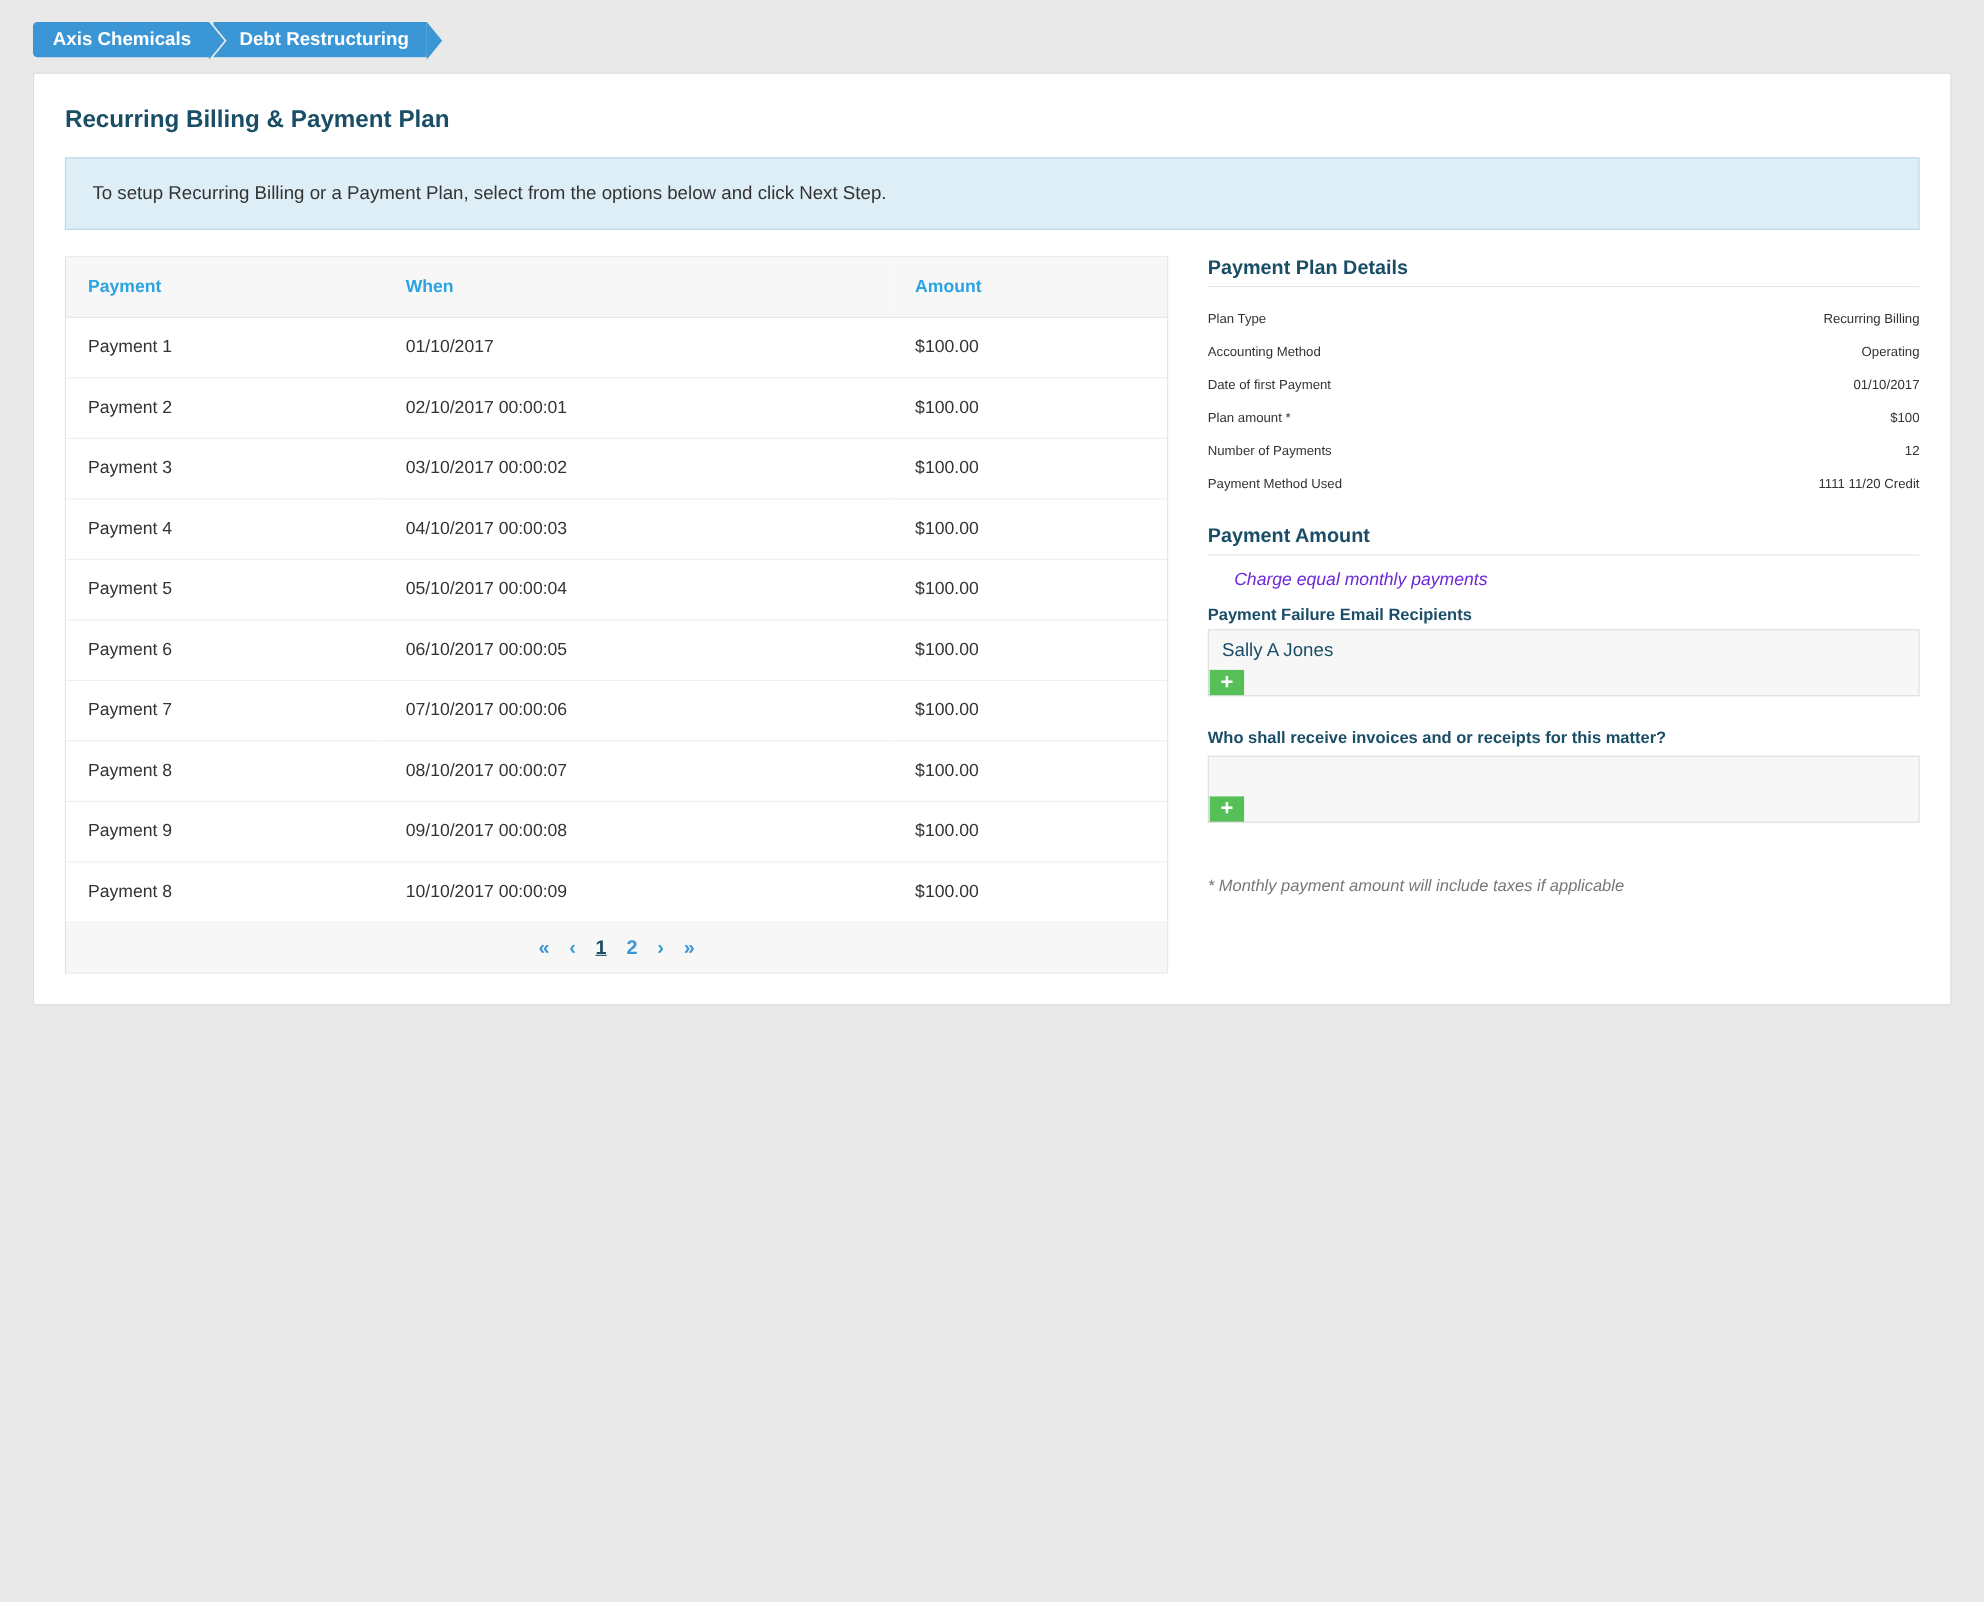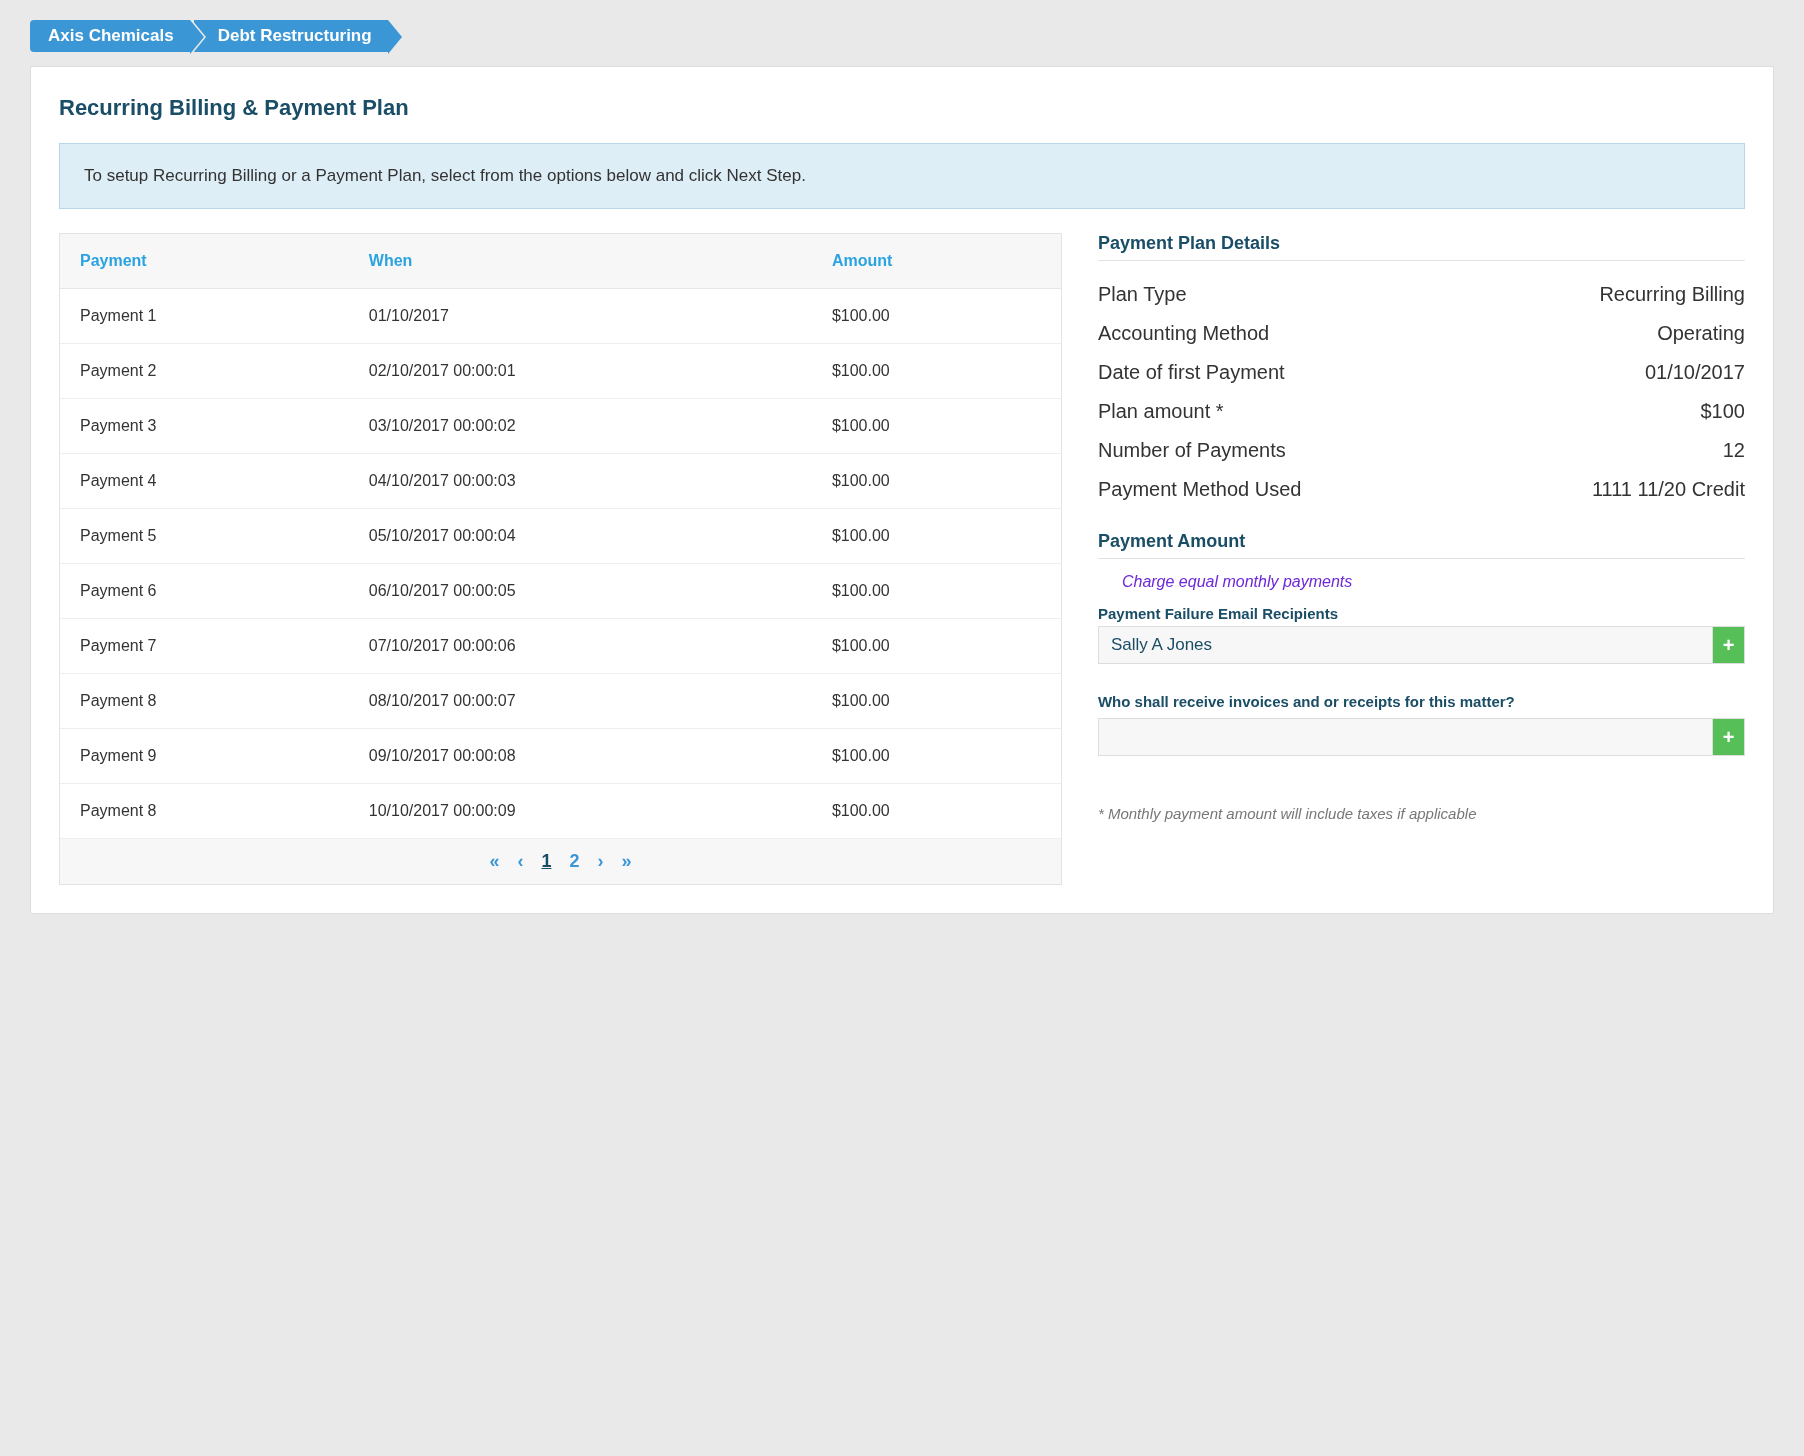--- a/index.html
+++ b/index.html
@@ -120,38 +120,39 @@
     font-size: 18px;
     margin-bottom: 6px;
   }
   .section-title.sub { margin-top: 22px; }
   .divider { border-top: 1px solid #e3e3e3; margin: 6px 0 14px 0; }
   .detail-row {
     display: flex;
     justify-content: space-between;
     padding: 8px 0;
     color: #333;
-    font-size: 20px;
+    font-size: 12px;
   }
   .detail-row .label { color: #333; }
   .detail-row .value { color: #333; }
   .italic { font-style: italic; color: #6d28d9; margin-left: 24px; }
 
   .recipients-label {
     color: #1a4d66;
     font-weight: 700;
     font-size: 15px;
     margin-top: 14px;
     margin-bottom: 4px;
   }
   .recipient-box {
     display: flex;
     border: 1px solid #ddd;
     background: #f7f7f7;
     align-items: stretch;
+    flex-direction: column;
   }
   .recipient-box .name {
     flex: 1;
     padding: 8px 12px;
     color: #1a4d66;
     font-size: 17px;
   }
   .add-btn {
     background: #57bf57;
     color: #fff;

